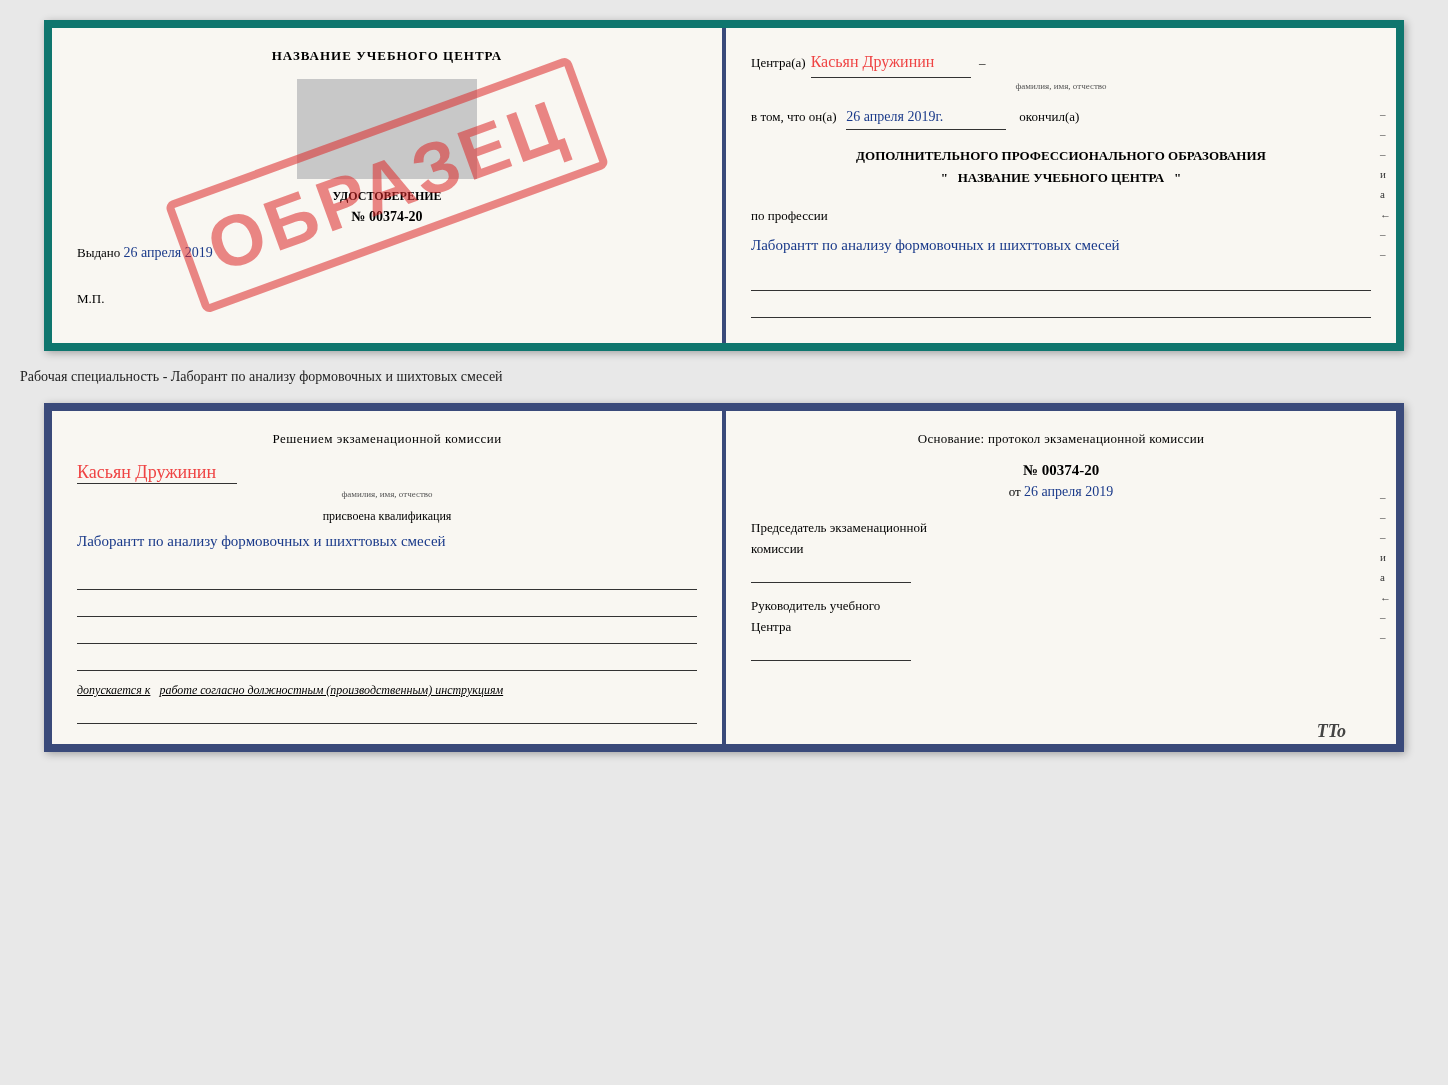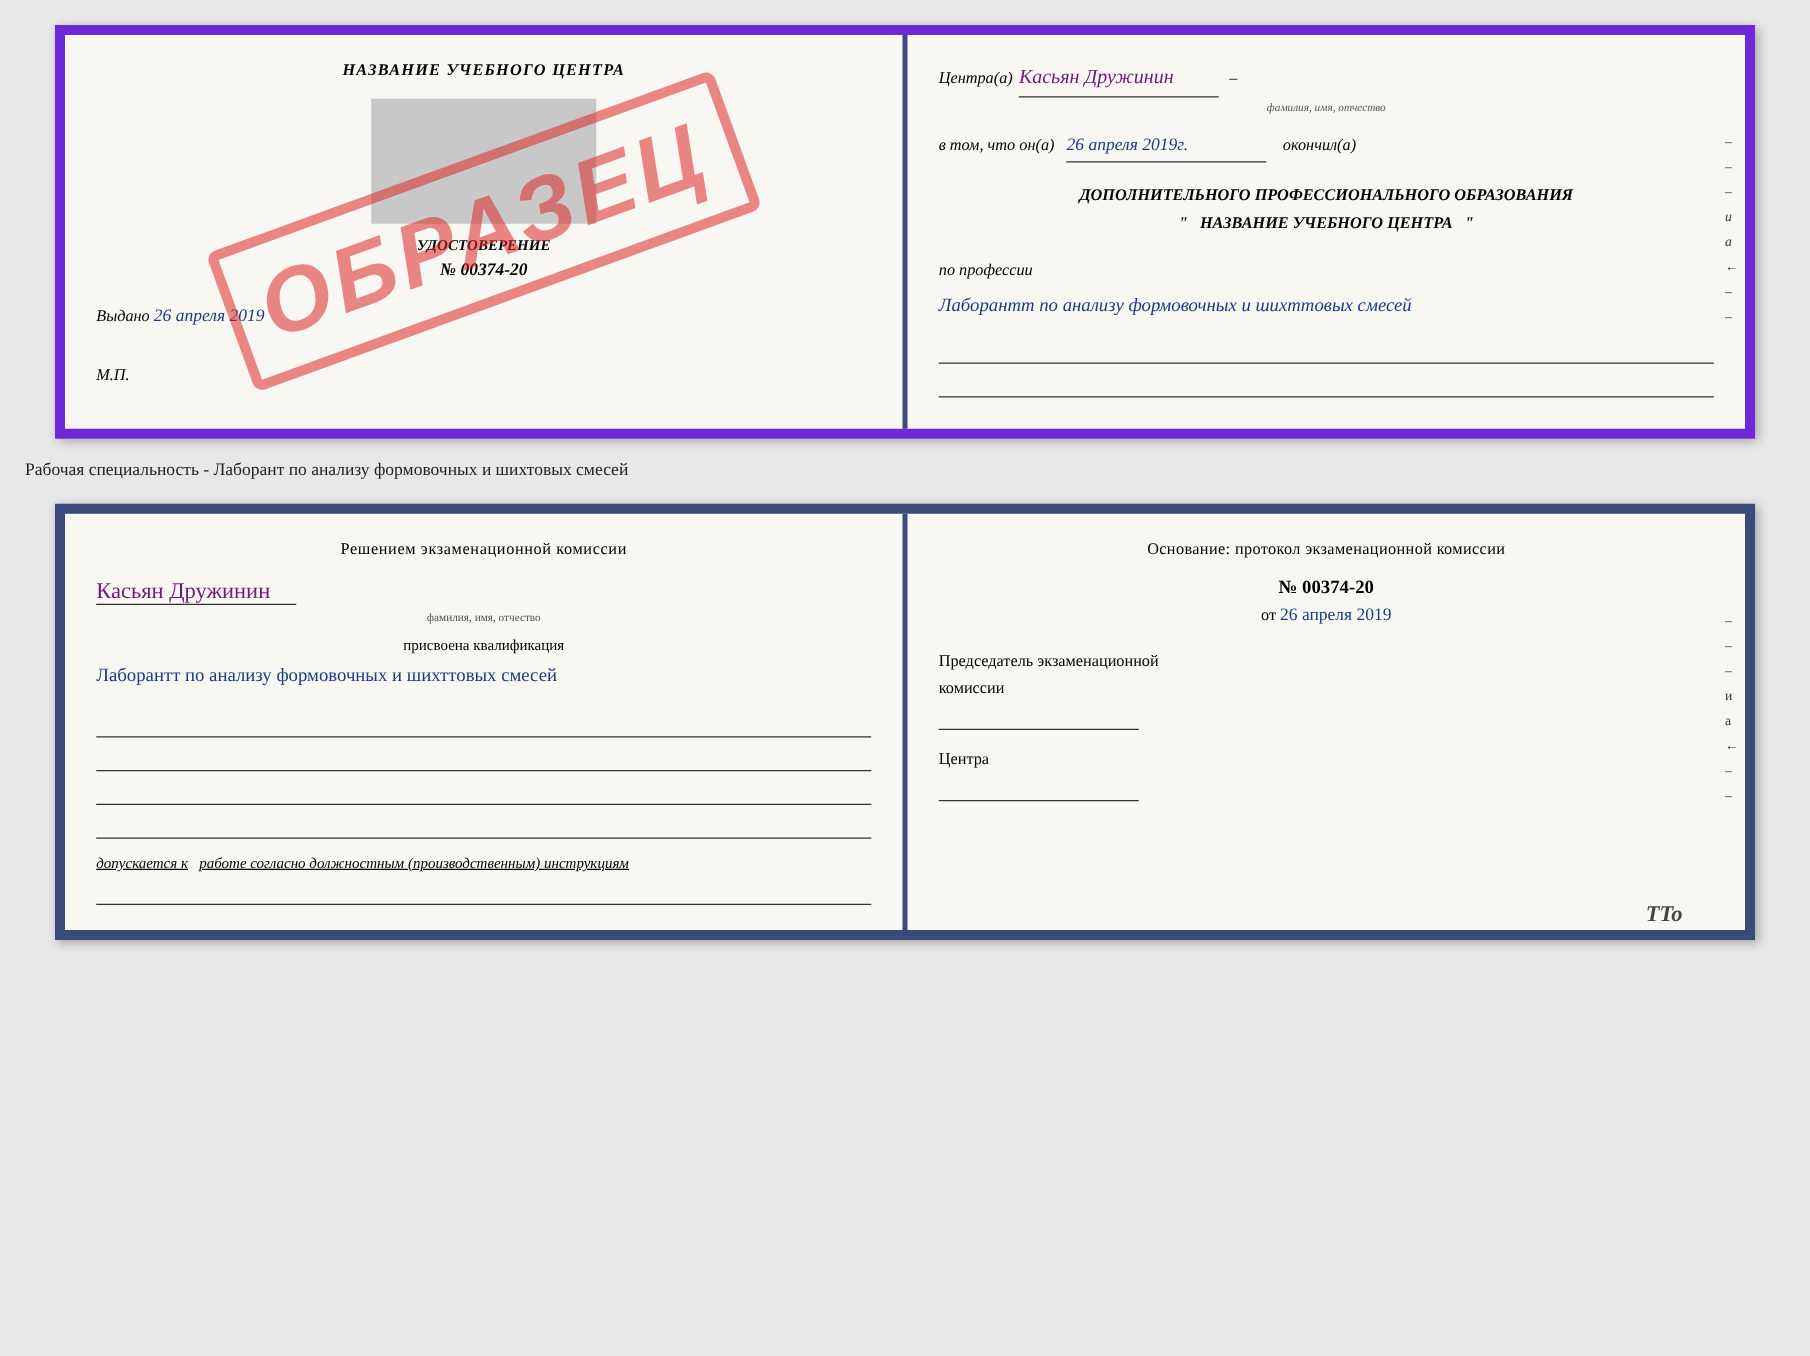--- a/index.html
+++ b/index.html
@@ -16,25 +16,24 @@
 
     .document-section {
       width: 1360px;
       margin-bottom: 10px;
     }
 
     
     .cert-book {
       display: flex;
       width: 100%;
-      border: 8px solid #6d28d9;
+      border: 8px solid #0f766e;
       background: #f9f7f2;
       position: relative;
       box-shadow: 2px 2px 8px rgba(0,0,0,0.3);
-      font-style: italic;
     }
 
     .cert-left, .cert-right {
       flex: 1;
       padding: 20px 25px;
       position: relative;
     }
 
     .cert-left {
       border-right: 4px solid #3a4a7a;
@@ -116,21 +115,21 @@
       flex-wrap: wrap;
     }
 
     .cert-poluchil-label {
       font-size: 13px;
       white-space: nowrap;
     }
 
     .handwritten {
       font-family: 'Segoe Script', 'Bradley Hand', cursive;
-      color: #701a75;
+      color: #ef4444;
       font-size: 16px;
     }
 
     .small-label {
       font-size: 9px;
       color: #555;
       text-align: center;
       display: block;
       margin-top: -4px;
     }
@@ -437,20 +436,21 @@
 
       <div class="bottom-date">
         <span>от</span>
         <span class="date-handwritten">26 апреля 2019</span>
       </div>
 
       <div class="bottom-predsedatel">Председатель экзаменационной</div>
       <div class="bottom-predsedatel">комиссии</div>
       <div class="bottom-signature-line"></div>
 
+      <div class="bottom-rukovoditel">Руководитель учебного</div>
       <div class="bottom-rukovoditel">Центра</div>
       <div class="bottom-signature-line"></div>
 
       <div class="right-marks">
         <span>–</span>
         <span>–</span>
         <span>–</span>
         <span>и</span>
         <span>а</span>
         <span>←</span>

